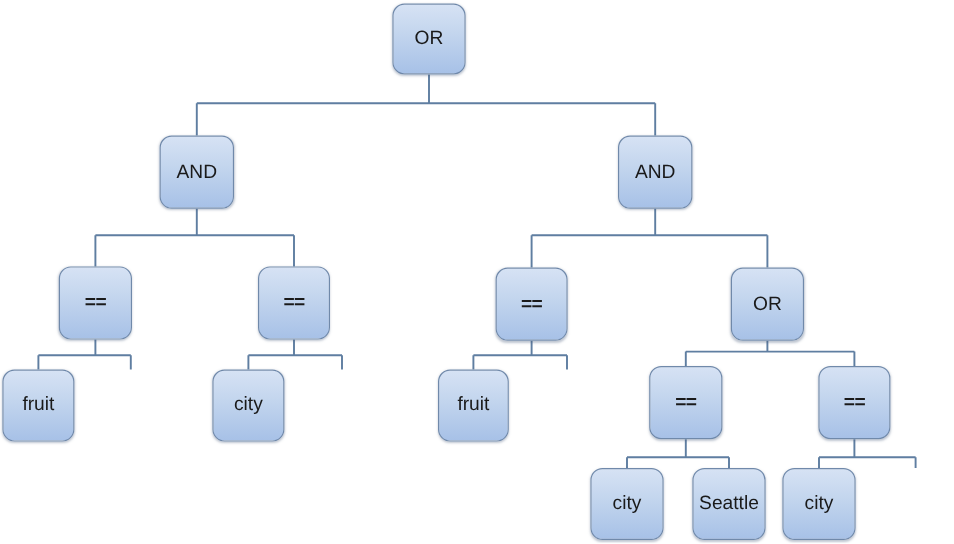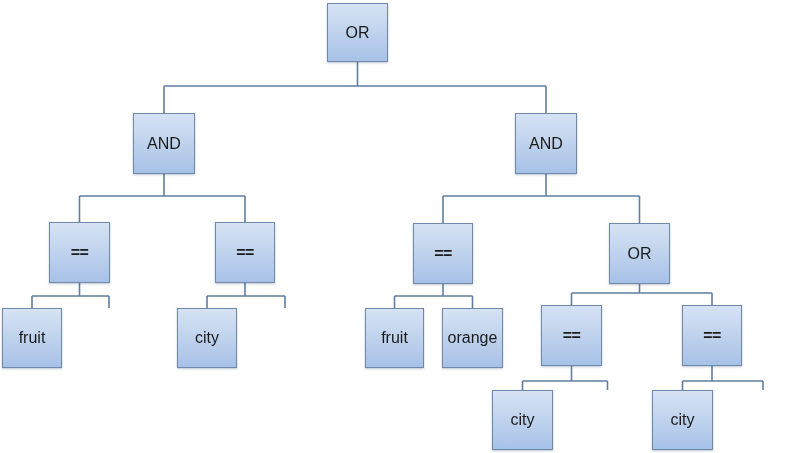--- a/index.html
+++ b/index.html
@@ -26,21 +26,21 @@
     stroke: #5f7ea1;
     stroke-width: 1.6;
   }
   .node {
     position: absolute;
     box-sizing: border-box;
     display: flex;
     align-items: center;
     justify-content: center;
     border: 1.6px solid #7089aa;
-    border-radius: 0;
+    border-radius: 10px;
     background: linear-gradient(180deg, #d6e2f4 0%, #c4d6ee 40%, #a7c1e7 100%);
     box-shadow: 0 1px 2px rgba(70, 90, 120, 0.35);
     color: #1a1a1a;
     font-size: 16px;
     line-height: 1;
     white-space: nowrap;
   }
   .node.op {
     font-weight: 700;
     letter-spacing: -0.5px;
@@ -78,25 +78,25 @@
   <div class="node" style="left:609px; top:223px; width:61px; height:61px">OR</div>
 
   <div class="node" style="left:2px; top:308px; width:60px; height:60px">fruit</div>
 
 
   <div class="node" style="left:177px; top:308px; width:60px; height:60px">city</div>
 
 
   <div class="node" style="left:365px; top:308px; width:59px; height:60px">fruit</div>
 
-  <div class="node" style="left:442px; top:308px; width:61px; height:60px">orange</div>
 
   <div class="node op" style="left:541px; top:305px; width:61px; height:61px">==</div>
 
   <div class="node op" style="left:682px; top:305px; width:60px; height:61px">==</div>
 
   <div class="node" style="left:492px; top:390px; width:61px; height:60px">city</div>
 
+  <div class="node" style="left:577px; top:390px; width:61px; height:60px">Seattle</div>
 
   <div class="node" style="left:652px; top:390px; width:61px; height:60px">city</div>
 
 
 </div>
 
 </body></html>

